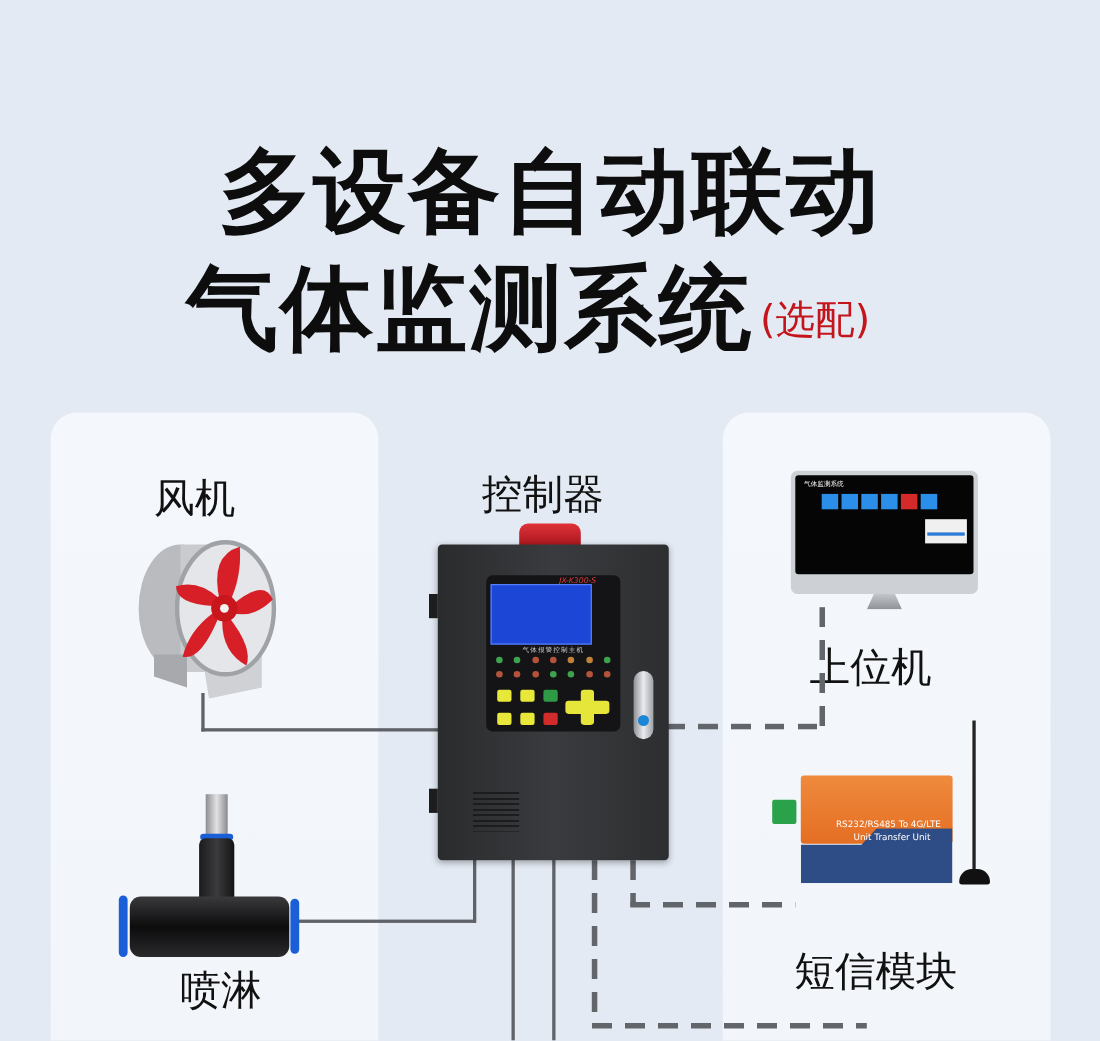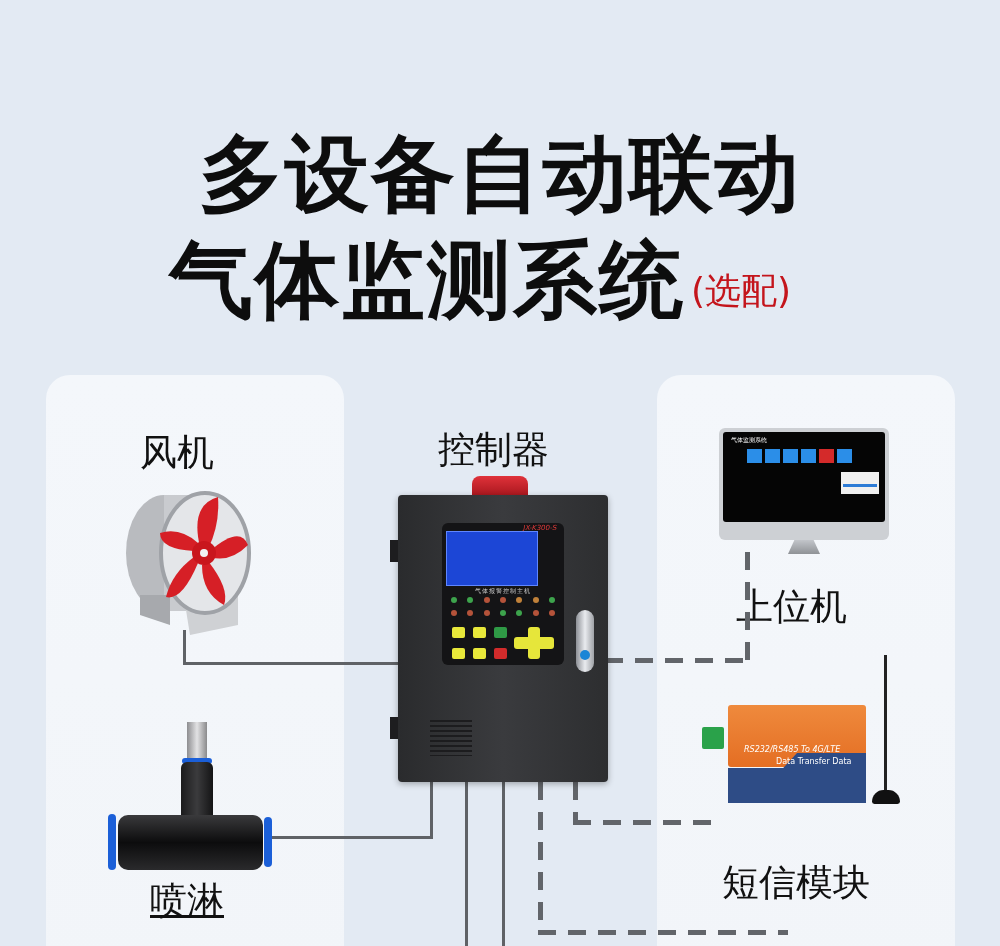--- a/index.html
+++ b/index.html
@@ -38,21 +38,21 @@
   .fan { position: absolute; left: 120px; top: 485px; width: 135px; height: 150px; }
   
   .ctrl { position: absolute; left: 398px; top: 495px; width: 210px; height: 287px;
     background: linear-gradient(90deg, #2a2b2d, #3a3b3e 50%, #2d2e30); border-radius: 4px;
     box-shadow: 0 2px 6px rgba(0,0,0,.3); }
   .beacon { position: absolute; left: 472px; top: 476px; width: 56px; height: 22px;
     background: linear-gradient(180deg,#e0323a,#a3141b); border-radius: 8px 8px 2px 2px; }
   .ctrl-face { position: absolute; left: 44px; top: 28px; width: 122px; height: 142px;
     background: #141416; border-radius: 6px; }
   .screen { position: absolute; left: 4px; top: 8px; width: 92px; height: 55px; background: #1c46d6; border: 1px solid #5f86ff; }
-  .model { position: absolute; right: 7px; top: 1px; font-size: 7px; color: #e03a3a; font-style: italic; margin-left: 44px; }
+  .model { position: absolute; right: 22px; top: 1px; font-size: 7px; color: #e03a3a; font-style: italic; margin-left: 44px; }
   .ctrl-title { position: absolute; left: 0; top: 64px; width: 122px; text-align: center; font-size: 6px; color: #cfcfcf; letter-spacing: 1px; }
   .leds { position: absolute; left: 4px; top: 74px; width: 114px; display: grid; grid-template-columns: repeat(7, 1fr); row-gap: 7px; }
   .led { width: 6px; height: 6px; border-radius: 50%; margin: 0 auto; }
   .keys { position: absolute; left: 10px; top: 104px; display: grid; grid-template-columns: repeat(3, 13px); column-gap: 8px; row-gap: 10px; }
   .key { width: 13px; height: 11px; border-radius: 2px; }
   .dpad { position: absolute; left: 72px; top: 104px; width: 40px; height: 32px; }
   .dpad div { position: absolute; background: #e6e63a; border-radius: 3px; }
   .handle { position: absolute; left: 178px; top: 115px; width: 18px; height: 62px; background: linear-gradient(90deg,#8d9096,#e9ebef,#9ea1a6); border-radius: 9px; }
   .handle i { position: absolute; left: 4px; top: 40px; width: 10px; height: 10px; border-radius: 50%; background: #1b85d6; }
   .grill { position: absolute; left: 32px; top: 225px; width: 42px; height: 36px;
@@ -67,21 +67,21 @@
   .tile { width: 15px; height: 14px; background: #2b8ee8; }
   .tile.alarm { background: #d42a2a; }
   .dlg { position: absolute; left: 118px; top: 40px; width: 38px; height: 22px; background: #f0f0f0; }
   .dlg i { position: absolute; left: 2px; top: 12px; width: 34px; height: 3px; background: #2c7bd6; }
   .stand { position: absolute; left: 788px; top: 540px; width: 32px; height: 14px; background: linear-gradient(180deg,#c2c5ca,#8f9296); clip-path: polygon(20% 0,80% 0,100% 100%,0 100%); }
 
   
   .dtu { position: absolute; left: 728px; top: 705px; width: 138px; height: 100px; }
   .dtu-top { position: absolute; left: 0; top: 0; width: 138px; height: 62px; background: linear-gradient(180deg,#ef8a3d,#e46e23); border-radius: 3px; }
   .dtu-bot { position: absolute; left: 0; top: 48px; width: 138px; height: 50px; background: #2e4c86; clip-path: polygon(0 30%, 40% 30%, 50% 0, 100% 0, 100% 100%, 0 100%); }
-  .dtu-t1 { position: absolute; left: 16px; top: 40px; font-size: 8px; color: #fff; white-space: nowrap; font-style: italic; }
+  .dtu-t1 { position: absolute; left: 32px; top: 40px; font-size: 8px; color: #fff; white-space: nowrap; }
   .dtu-t2 { position: absolute; left: 48px; top: 52px; font-size: 8px; color: #fff; white-space: nowrap; }
   .term { position: absolute; left: 702px; top: 727px; width: 22px; height: 22px; background: #2aa24a; border-radius: 2px; }
   .antenna { position: absolute; left: 884px; top: 655px; width: 3px; height: 140px; background: #222; }
   .antenna-base { position: absolute; left: 872px; top: 790px; width: 28px; height: 14px; background: #111; border-radius: 14px 14px 3px 3px; }
 
   
   .nozzle { position: absolute; left: 106px; top: 722px; width: 170px; height: 140px; }
   .noz-body { position: absolute; left: 12px; top: 93px; width: 145px; height: 55px; background: linear-gradient(180deg,#3a3a3c,#0c0c0d 50%,#2a2a2c); border-radius: 10px; }
   .noz-stem { position: absolute; left: 75px; top: 40px; width: 32px; height: 60px; background: linear-gradient(90deg,#1b1b1c,#3b3b3d,#141415); border-radius: 6px 6px 0 0; }
   .noz-tip { position: absolute; left: 81px; top: 0; width: 20px; height: 38px; background: linear-gradient(90deg,#8d8d90,#e2e2e4,#8a8a8c); }
@@ -93,21 +93,21 @@
 <div class="headline h1">多设备自动联动</div>
 <div class="headline h2"><span>气体监测系统</span><span class="opt">(选配)</span></div>
 
 <div class="panel left"></div>
 <div class="panel right"></div>
 
 <div class="label" style="left:140px;top:428px;">风机</div>
 <div class="label" style="left:438px;top:425px;">控制器</div>
 <div class="label" style="left:736px;top:582px;">上位机</div>
 <div class="label" style="left:722px;top:858px;">短信模块</div>
-<div class="label" style="left:150px;top:876px;text-decoration:underline;">喷淋</div>
+<div class="label" style="left:164px;top:876px;">喷淋</div>
 
 <div class="line" style="left:183px;top:630px;width:3px;height:35px;"></div>
 <div class="line" style="left:183px;top:662px;width:218px;height:3px;"></div>
 <div class="line" style="left:270px;top:836px;width:162px;height:3px;"></div>
 <div class="line" style="left:430px;top:780px;width:3px;height:59px;"></div>
 <div class="line" style="left:465px;top:780px;width:3px;height:166px;"></div>
 <div class="line" style="left:502px;top:780px;width:3px;height:166px;"></div>
 <div class="dash-v" style="left:538px;top:782px;height:150px;"></div>
 <div class="dash-h" style="left:538px;top:930px;width:250px;"></div>
 <div class="dash-v" style="left:573px;top:782px;height:42px;"></div>
@@ -193,21 +193,21 @@
 </div>
 <div class="stand"></div>
 
 <div class="antenna"></div>
 <div class="antenna-base"></div>
 <div class="term"></div>
 <div class="dtu">
   <div class="dtu-top"></div>
   <div class="dtu-bot"></div>
   <div class="dtu-t1">RS232/RS485 To 4G/LTE</div>
-  <div class="dtu-t2">Data Transfer Data</div>
+  <div class="dtu-t2">Unit Transfer Unit</div>
 </div>
 
 <div class="nozzle">
   <div class="noz-tip"></div>
   <div class="noz-ring" style="left:76px;top:36px;width:30px;height:6px;"></div>
   <div class="noz-stem"></div>
   <div class="noz-body"></div>
   <div class="noz-ring" style="left:2px;top:92px;width:8px;height:56px;"></div>
   <div class="noz-ring" style="left:158px;top:95px;width:8px;height:50px;"></div>
 </div>

